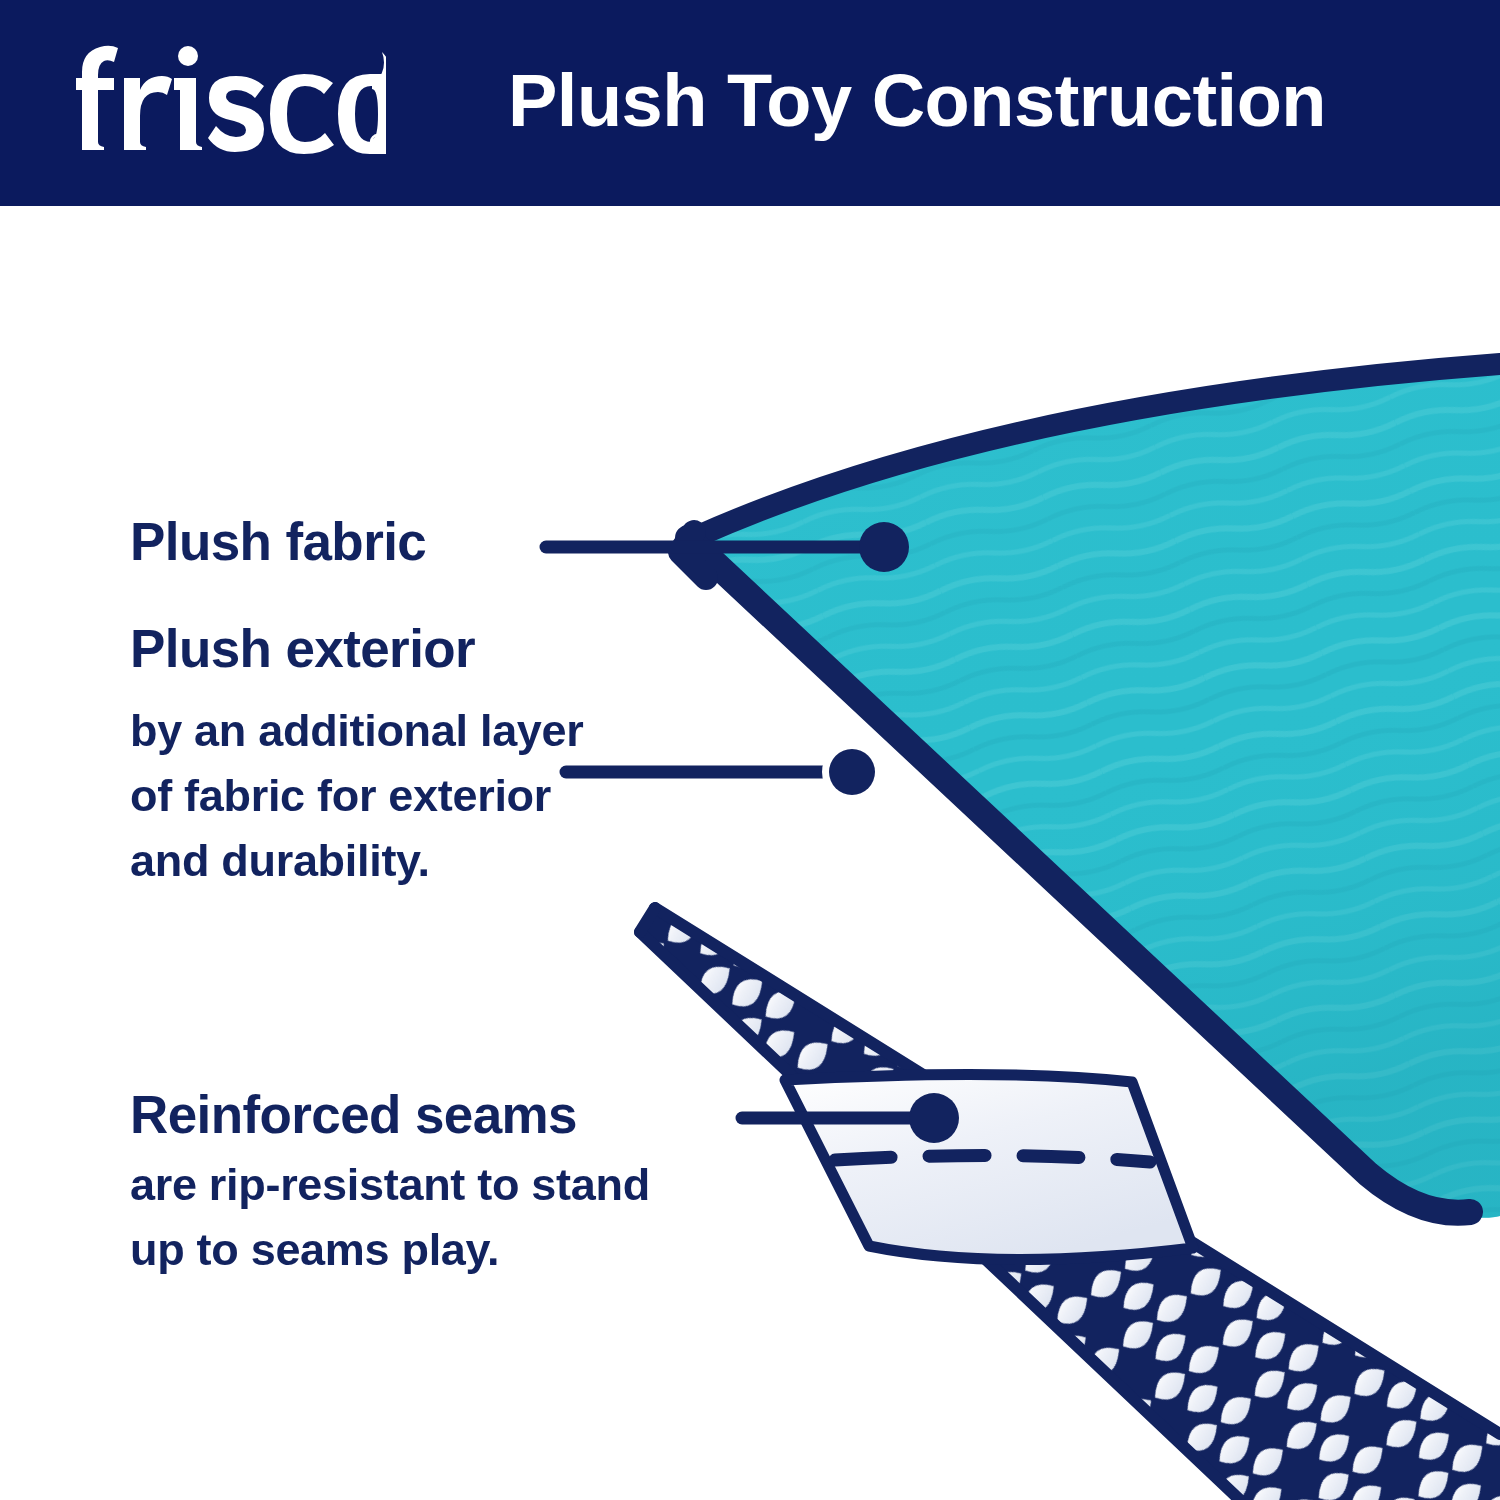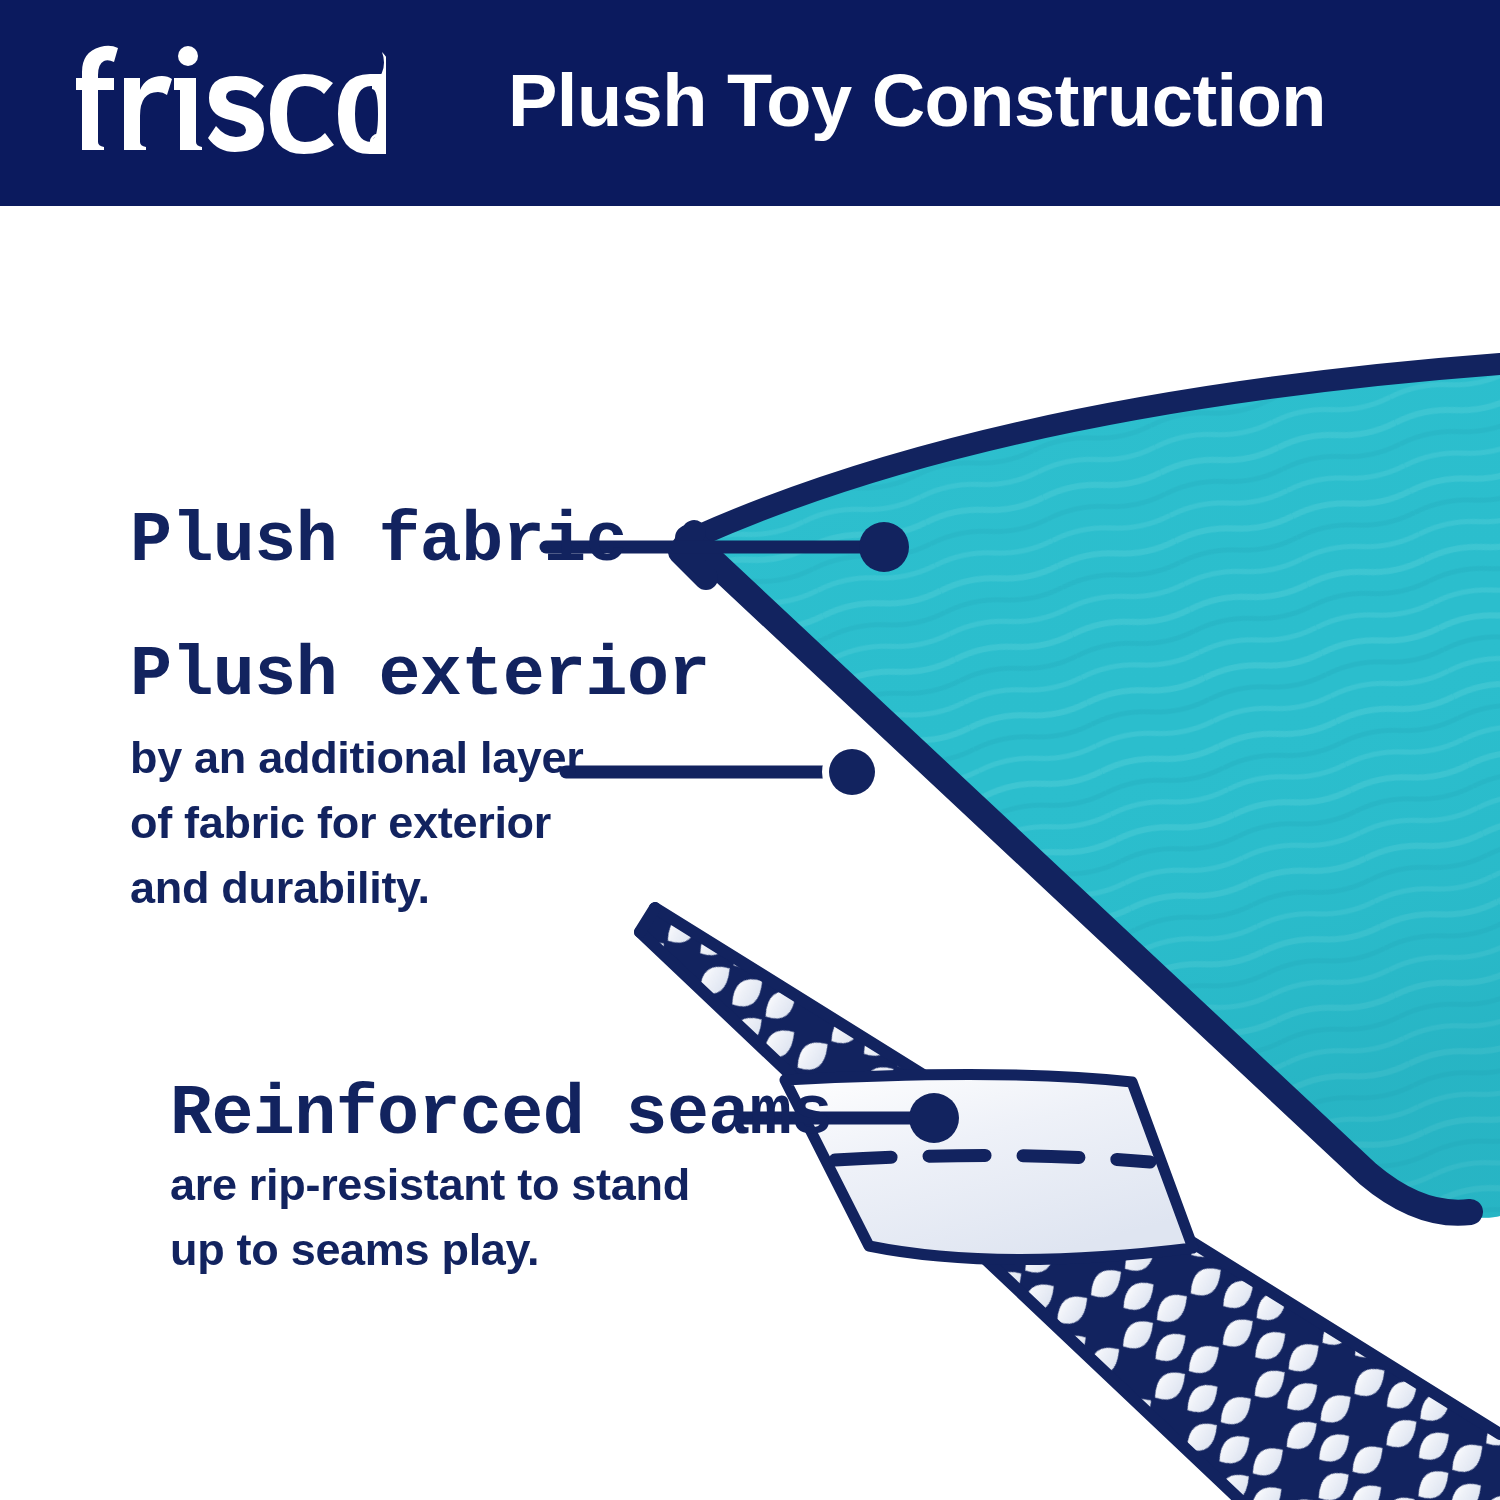--- a/index.html
+++ b/index.html
@@ -51,40 +51,40 @@
     position: absolute;
     left: 0; top: 206px;
     width: 1500px;
     height: 1294px;
   }
 
   
   .callout { position: absolute; }
   .callout-head {
     color: #12235f;
-    font-family: Liberation Mono, monospace;
+    font-family: Liberation Sans, sans-serif;
     font-weight: bold;
-    font-size: 70px;
+    font-size: 53px;
     line-height: 74px;
     letter-spacing: -0.6px;
     white-space: nowrap;
   }
   .callout-body {
     color: #12235f;
     font-family: "Liberation Sans", sans-serif;
     font-weight: bold;
     font-size: 45px;
     line-height: 65px;
     letter-spacing: -0.3px;
     white-space: nowrap;
   }
 
   #callout-plush-fabric  { left: 130px; top: 505px;  }
-  #callout-plush-ext     { left: 130px; top: 639px;  }
-  #callout-seams         { left: 130px; top: 1078px; margin-left: 40px; }
+  #callout-plush-ext     { left: 130px; top: 612px;  }
+  #callout-seams         { left: 130px; top: 1078px; }
 </style>
 </head>
 <body>
 
 <div id="page">
 
   <div id="header-bar">
 
     <div id="brand-logo">
       <svg width="310" height="112" viewBox="0 0 310 112">

